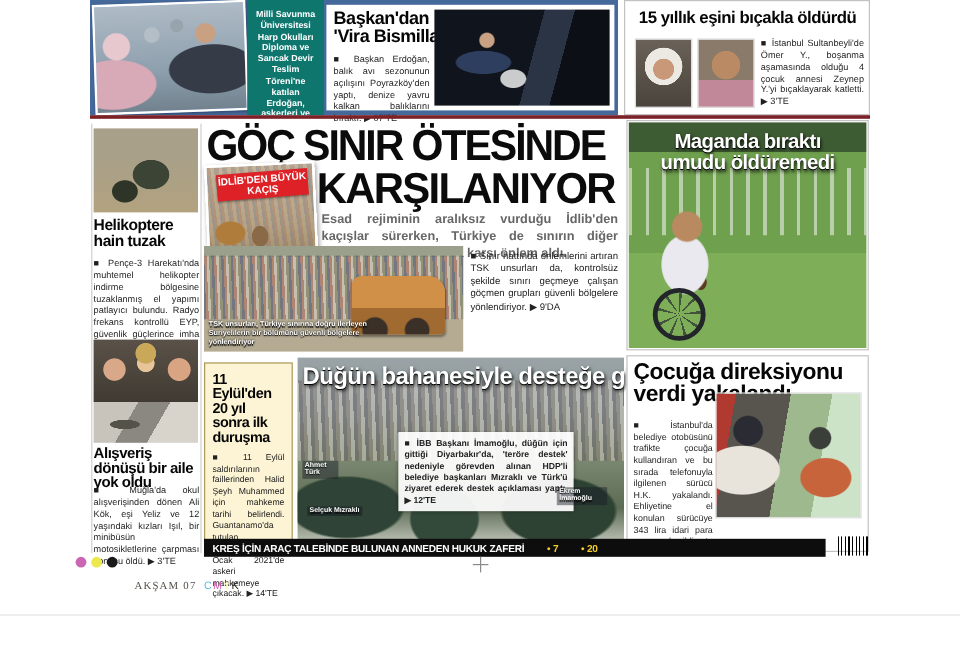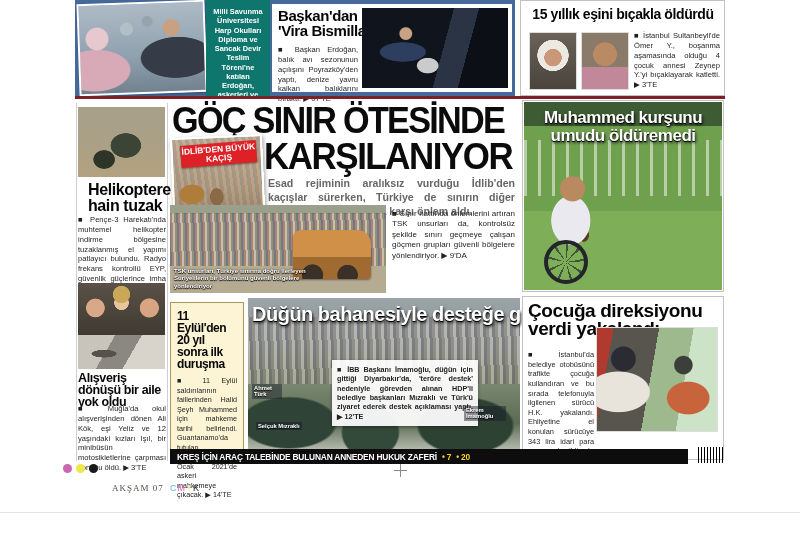--- a/index.html
+++ b/index.html
@@ -48,21 +48,21 @@
   #knife-body{left:634px;top:31px;width:86px}
 
   #maroon-rule{left:75px;top:96px;width:650px;height:3px;background:#7c2127}
 
   
   .vline{position:absolute;width:1px;background:#cfcfcf}
   #soldier-photo{left:78px;top:107px;width:87px;height:70px;background:
     radial-gradient(ellipse at 55% 55%,#3c4436 0 22%,transparent 23%),
     radial-gradient(ellipse at 30% 75%,#2e3428 0 12%,transparent 13%),
     linear-gradient(180deg,#a8a089 0 30%,#b2a27f 100%)}
-  #heli-title{left:88px;top:182px;width:88px;font-size:16px}
+  #heli-title{left:78px;top:182px;width:88px;font-size:13px}
   #heli-body{left:78px;top:215px;width:88px}
   #family-photo{left:78px;top:283px;width:87px;height:52px;background:
     radial-gradient(circle at 50% 22%,#caa85a 0 14%,transparent 15%),
     radial-gradient(circle at 20% 48%,#d8a888 0 12%,transparent 13%),
     radial-gradient(circle at 50% 38%,#e8c49a 0 13%,transparent 14%),
     radial-gradient(circle at 82% 48%,#d8a482 0 12%,transparent 13%),
     linear-gradient(#5a5248,#403a32)}
   #crash-photo{left:78px;top:335px;width:87px;height:34px;background:
     radial-gradient(ellipse at 30% 55%,#55524a 0 14%,transparent 15%),
     linear-gradient(120deg,#c8c4bc 0 35%,#8a8880 35% 60%,#d8d4cc 60% 100%)}
@@ -138,21 +138,21 @@
   #bus-body{left:528px;top:350px;width:66px;font-size:7.4px}
   #bus-photo{left:596px;top:327px;width:122px;height:105px;border:1px solid #ddd;background:
     radial-gradient(circle at 22% 30%,#2b2b33 0 10%,transparent 11%),
     radial-gradient(ellipse at 18% 62%,#e8e4dc 0 22%,transparent 23%),
     radial-gradient(circle at 72% 36%,#3a3f3a 0 8%,transparent 9%),
     radial-gradient(ellipse at 76% 68%,#c8643c 0 16%,transparent 17%),
     linear-gradient(100deg,#b03a30 0 12%,#58554e 12% 45%,#9fb98f 45% 70%,#cde3c8 70% 100%)}
 
   
   #ticker{left:170px;top:449px;width:518px;height:15px;background:#0d0d0d;color:#fff;
-    display:flex;align-items:center;gap:5px;padding:0 7px;font-size:8.4px;font-weight:bold;
+    display:flex;align-items:center;gap:19px;padding:0 7px;font-size:8.4px;font-weight:bold;
     letter-spacing:-.2px;white-space:nowrap}
   .ticker-num{color:#f2cf2a}
   #barcode{left:698px;top:447px;width:26px;height:16px;background:
     repeating-linear-gradient(90deg,#000 0 1px,transparent 1px 3px)}
   .reg-dot{position:absolute;width:9px;height:9px;border-radius:50%;top:464px}
   #dot-m{left:63px;background:#c967b5}
   #dot-y{left:76px;background:#ece84e}
   #dot-k{left:89px;background:#1a1a1a}
   #crosshair-h{left:394px;top:470px;width:13px;height:1px;background:#8a8a8a}
   #crosshair-v{left:400px;top:464px;width:1px;height:13px;background:#8a8a8a}
@@ -228,21 +228,21 @@
   <div class="tiny-label" id="lbl-imamoglu">Ekrem İmamoğlu</div>
 </div>
 
 <div class="abs" id="archer-box">
   <div id="archer-photo">
     <div id="archer-people"></div>
     <div id="archer-man"></div>
     <div id="wheel"></div>
   </div>
   <div class="photo-hl" id="archer-hl">
-    <span>Muhammed kurşunu</span><br>
+    <span>Maganda bıraktı</span><br>
     <span>umudu öldüremedi</span>
   </div>
 </div>
 
 <div class="abs" id="bus-box"></div>
 <div class="abs story-title" id="bus-title">Çocuğa direksiyonu verdi yakalandı</div>
 <div class="abs body-txt" id="bus-body">■ İstanbul'da belediye otobüsünü trafikte çocuğa kullandıran ve bu sırada telefonuyla ilgilenen sürücü H.K. yakalandı. Ehliyetine el konulan sürücüye 343 lira idari para cezası kesildi. ▶ 16'TE</div>
 <div class="ph" id="bus-photo"></div>
 
 <div class="abs" id="ticker">

